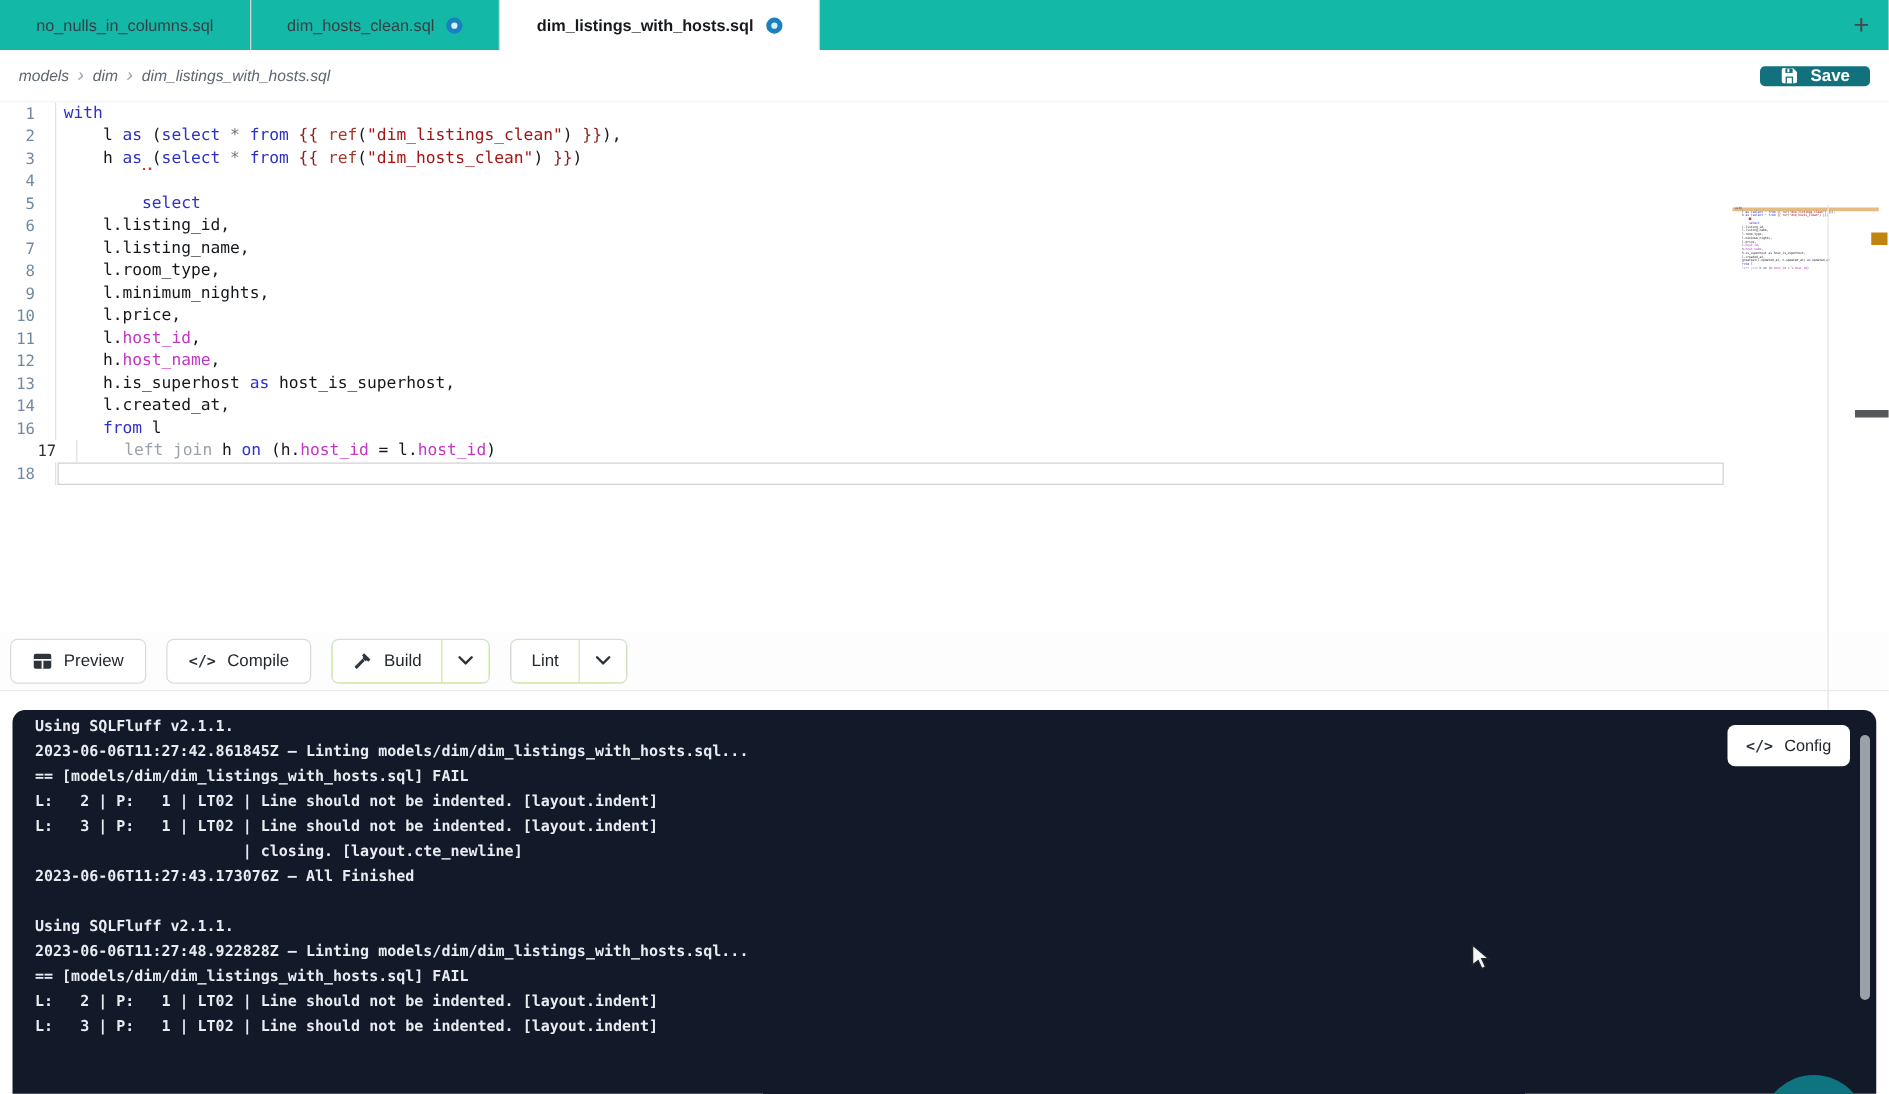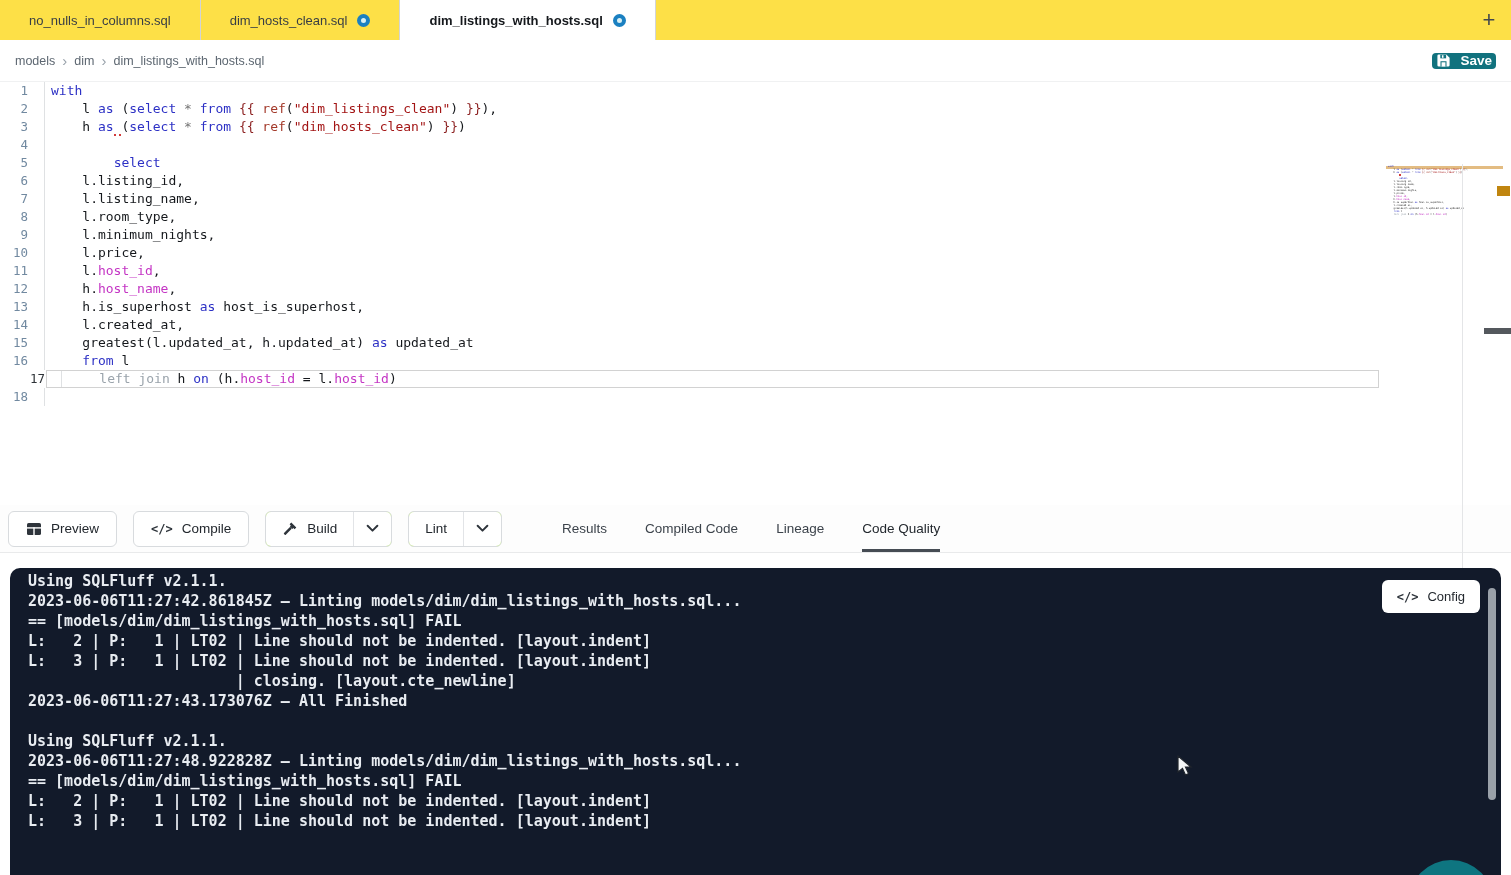--- a/index.html
+++ b/index.html
@@ -1,37 +1,37 @@
 <!DOCTYPE html>
 <html style="--save-button: #11727E; --terminal-bg: #121A2A; --dirty-dot: #1B80C1; --help-button: #0E7580; --lint-marker: #C0850F; --active-tab-underline: #464C54; --syn-kw: #2d31c5; --syn-str: #a31515; --syn-jinja: #8b1f1f; --syn-fn: #a3392a; --syn-var: #c435c4; --syn-op: #737373; --syn-dim: #9aa3ab;"><head>
 <meta charset="utf-8">
 <style>
   * { margin:0; padding:0; box-sizing:border-box; }
   html,body { width:1511px; height:875px; overflow:hidden; background:#fff;
               font-family:"Liberation Sans", sans-serif; }
   body { position:relative; }
 
   
-  .tabbar { display:flex; height:40px; background:#fde047; align-items:stretch; }
+  .tabbar { display:flex; height:40px; background:#14b8a6; align-items:stretch; }
   .tab { display:flex; align-items:center; gap:10px; padding:0 29px;
          border-right:1px solid #d2d4d6; font-size:13px; color:#383e45; cursor:default; }
   .tab.active { background:#fff; color:#15181c; font-weight:bold; }
   .dirty-dot { width:13px; height:13px; border-radius:50%;
                border:4px solid var(--dirty-dot,#1b80c1); background:#d9f0f4; flex:none; }
   .new-tab { margin-left:auto; width:44px; display:flex; align-items:center; justify-content:center;
              font-size:22px; font-weight:300; color:#43484e; }
 
   
   .crumbbar { height:42px; background:#fff; display:flex; align-items:center; padding:0 15px;
               border-bottom:1px solid #f0f1f2; }
   .crumb { font-size:12.5px; color:#5d6771; }
   .crumb-sep { font-size:15px; color:#98a1aa; margin:0 7px; }
   .save-btn { margin-left:auto; display:flex; align-items:center; gap:9px;
               background:var(--save-button,#11727e); color:#fff; border:none; border-radius:4px;
-              height:16px; padding:0 4px; font-size:13.5px; font-weight:600;
+              height:16px; padding:0 16px; font-size:13.5px; font-weight:600;
               font-family:"Liberation Sans", sans-serif; }
 
   
   .editor { position:relative; height:423px; background:#fff;
             font-family:"DejaVu Sans Mono", monospace; font-size:13px; }
   .code-area { position:absolute; left:0; top:0; right:125px; }
   .code-line { display:flex; height:18px; line-height:18px; white-space:pre; }
   .gutter-num { flex:none; width:45px; text-align:right; padding-right:16px;
                 color:#7189a0; border-right:1px solid #dfe1e3; font-size:12.5px; }
   .gutter-num.current { color:#2e3338;margin-left:17px; }
@@ -75,21 +75,21 @@
   .panel-tabs { display:flex; align-self:stretch; margin-left:44px; gap:38px; }
   .panel-tab { display:flex; align-items:center; font-size:13.5px; color:#3c434b;
                border-bottom:3px solid transparent; padding-top:3px; }
   .panel-tab.active { color:#23282e; border-bottom-color:var(--active-tab-underline,#464c54); }
 
   
   .terminal { position:absolute; left:10px; top:568px; width:1491px; height:330px;
               background:var(--terminal-bg,#121a2a); border-radius:10px; overflow:hidden;
               padding:3px 0 0 18px; }
   .term-line { white-space:pre; font-family:"DejaVu Sans Mono", monospace; font-weight:bold;
-               font-size:15px; line-height:20px; color:#e8ecf1; }
+               font-size:12px; line-height:20px; color:#e8ecf1; }
   .config-btn { position:absolute; top:12px; right:21px; height:33px; padding:0 15px;
                 background:#fff; border:none; border-radius:6px; display:flex; align-items:center;
                 gap:9px; font-size:13px; color:#23282e; font-family:"Liberation Sans", sans-serif; }
   .term-scrollbar { position:absolute; top:20px; right:5px; width:8px; height:212px;
                     background:#9aa1a9; border-radius:4px; }
   .help-bubble { position:absolute; right:8px; bottom:-46px; width:84px; height:84px;
                  border-radius:50%; background:var(--help-button,#0e7580); }
   .mouse-cursor { position:absolute; left:1176px; top:755px; pointer-events:none; }
 </style>
 </head>
@@ -105,21 +105,21 @@
       <span class="dirty-dot"></span>
     </div>
     <div class="tab active">
       <span class="tab-label">dim_listings_with_hosts.sql</span>
       <span class="dirty-dot"></span>
     </div>
     <div class="new-tab">+</div>
 </div>
 
 <div class="crumbbar">
-  <div id="breadcrumb" style="display:flex;align-items:center;">
+  <div id="breadcrumb" style="display:flex;align-items:center;font-style:italic;">
       <span class="crumb">models</span>
       <span class="crumb-sep">›</span>
       <span class="crumb">dim</span>
       <span class="crumb-sep">›</span>
       <span class="crumb">dim_listings_with_hosts.sql</span>
     </div>
   <button class="save-btn">
     <span style="display:inline-flex;">
       <svg width="15" height="15" viewBox="0 0 16 16">
         <path fill="#fff" d="M1.5 3A1.5 1.5 0 0 1 3 1.5h8L14.5 5v8a1.5 1.5 0 0 1-1.5 1.5H3A1.5 1.5 0 0 1 1.5 13V3z"></path>
@@ -142,21 +142,20 @@
       <div class="code-line"><span class="gutter-num">5</span><span class="code-text"><span>        </span><span class="syn-kw">select</span></span></div>
       <div class="code-line"><span class="gutter-num">6</span><span class="code-text"><span>    l.listing_id,</span></span></div>
       <div class="code-line"><span class="gutter-num">7</span><span class="code-text"><span>    l.listing_name,</span></span></div>
       <div class="code-line"><span class="gutter-num">8</span><span class="code-text"><span>    l.room_type,</span></span></div>
       <div class="code-line"><span class="gutter-num">9</span><span class="code-text"><span>    l.minimum_nights,</span></span></div>
       <div class="code-line"><span class="gutter-num">10</span><span class="code-text"><span>    l.price,</span></span></div>
       <div class="code-line"><span class="gutter-num">11</span><span class="code-text"><span>    l.</span><span class="syn-var">host_id</span><span>,</span></span></div>
       <div class="code-line"><span class="gutter-num">12</span><span class="code-text"><span>    h.</span><span class="syn-var">host_name</span><span>,</span></span></div>
       <div class="code-line"><span class="gutter-num">13</span><span class="code-text"><span>    h.is_superhost </span><span class="syn-kw">as</span><span> host_is_superhost,</span></span></div>
       <div class="code-line"><span class="gutter-num">14</span><span class="code-text"><span>    l.created_at,</span></span></div>
-      <div class="code-line"><span class="gutter-num">15</span><span class="code-text"><span>    greatest(l.updated_at, h.updated_at) </span><span class="syn-kw">as</span><span> updated_at</span></span></div>
       <div class="code-line"><span class="gutter-num">16</span><span class="code-text"><span>    </span><span class="syn-kw">from</span><span> l</span></span></div>
       <div class="code-line"><span class="gutter-num current">17</span><span class="code-text"><span>    </span><span class="syn-dim">left join</span><span> h </span><span class="syn-kw">on</span><span> (h.</span><span class="syn-var">host_id</span><span> = l.</span><span class="syn-var">host_id</span><span>)</span></span></div>
       <div class="code-line"><span class="gutter-num">18</span><span class="code-text"></span></div>
     </div>
   <div class="active-line-box" id="active-line-box" style="top: 288px;"></div>
   <div class="mini-band"></div>
   <div class="minimap" id="minimap"><div class="mini-line"><span class="syn-kw">with</span></div><div class="mini-line"><span>    l </span><span class="syn-kw">as</span><span> (</span><span class="syn-kw">select</span><span> </span><span class="syn-op">*</span><span> </span><span class="syn-kw">from</span><span> </span><span class="syn-jinja">{{</span><span> </span><span class="syn-fn">ref</span><span>(</span><span class="syn-str">"dim_listings_clean"</span><span>)</span><span> </span><span class="syn-jinja">}}</span><span>),</span></div><div class="mini-line"><span>    h </span><span class="syn-kw">as</span><span class="syn-sq"> </span><span>(</span><span class="syn-kw">select</span><span> </span><span class="syn-op">*</span><span> </span><span class="syn-kw">from</span><span> </span><span class="syn-jinja">{{</span><span> </span><span class="syn-fn">ref</span><span>(</span><span class="syn-str">"dim_hosts_clean"</span><span>)</span><span> </span><span class="syn-jinja">}}</span><span>)</span></div><div class="mini-line">&nbsp;</div><div class="mini-line"><span>        </span><span class="syn-kw">select</span></div><div class="mini-line"><span>    l.listing_id,</span></div><div class="mini-line"><span>    l.listing_name,</span></div><div class="mini-line"><span>    l.room_type,</span></div><div class="mini-line"><span>    l.minimum_nights,</span></div><div class="mini-line"><span>    l.price,</span></div><div class="mini-line"><span>    l.</span><span class="syn-var">host_id</span><span>,</span></div><div class="mini-line"><span>    h.</span><span class="syn-var">host_name</span><span>,</span></div><div class="mini-line"><span>    h.is_superhost </span><span class="syn-kw">as</span><span> host_is_superhost,</span></div><div class="mini-line"><span>    l.created_at,</span></div><div class="mini-line"><span>    greatest(l.updated_at, h.updated_at) </span><span class="syn-kw">as</span><span> updated_at</span></div><div class="mini-line"><span>    </span><span class="syn-kw">from</span><span> l</span></div><div class="mini-line"><span>    </span><span class="syn-dim">left join</span><span> h </span><span class="syn-kw">on</span><span> (h.</span><span class="syn-var">host_id</span><span> = l.</span><span class="syn-var">host_id</span><span>)</span></div><div class="mini-line">&nbsp;</div></div>
   <div class="ruler-divider"></div>
   <div class="lint-marker"></div>
   <div class="scroll-marker"></div>
@@ -208,26 +207,20 @@
     <div class="divider"></div>
     <button class="part chev">
       <span style="display:inline-flex;">
         <svg width="13" height="9" viewBox="0 0 12 8">
             <polyline points="1.5,1.5 6,6 10.5,1.5" fill="none" stroke="#2e343b" stroke-width="1.8" stroke-linecap="round" stroke-linejoin="round"></polyline>
           </svg>
       </span>
     </button>
   </div>
 
-  <div class="panel-tabs" id="panel-tabs">
-      <div class="panel-tab">Results</div>
-      <div class="panel-tab">Compiled Code</div>
-      <div class="panel-tab">Lineage</div>
-      <div class="panel-tab active">Code Quality</div>
-    </div>
 </div>
 
 <div class="terminal">
   <div id="term-lines">
       <div class="term-line">Using SQLFluff v2.1.1.</div>
       <div class="term-line">2023-06-06T11:27:42.861845Z — Linting models/dim/dim_listings_with_hosts.sql...</div>
       <div class="term-line">== [models/dim/dim_listings_with_hosts.sql] FAIL</div>
       <div class="term-line">L:   2 | P:   1 | LT02 | Line should not be indented. [layout.indent]</div>
       <div class="term-line">L:   3 | P:   1 | LT02 | Line should not be indented. [layout.indent]</div>
       <div class="term-line">                       | closing. [layout.cte_newline]</div>

